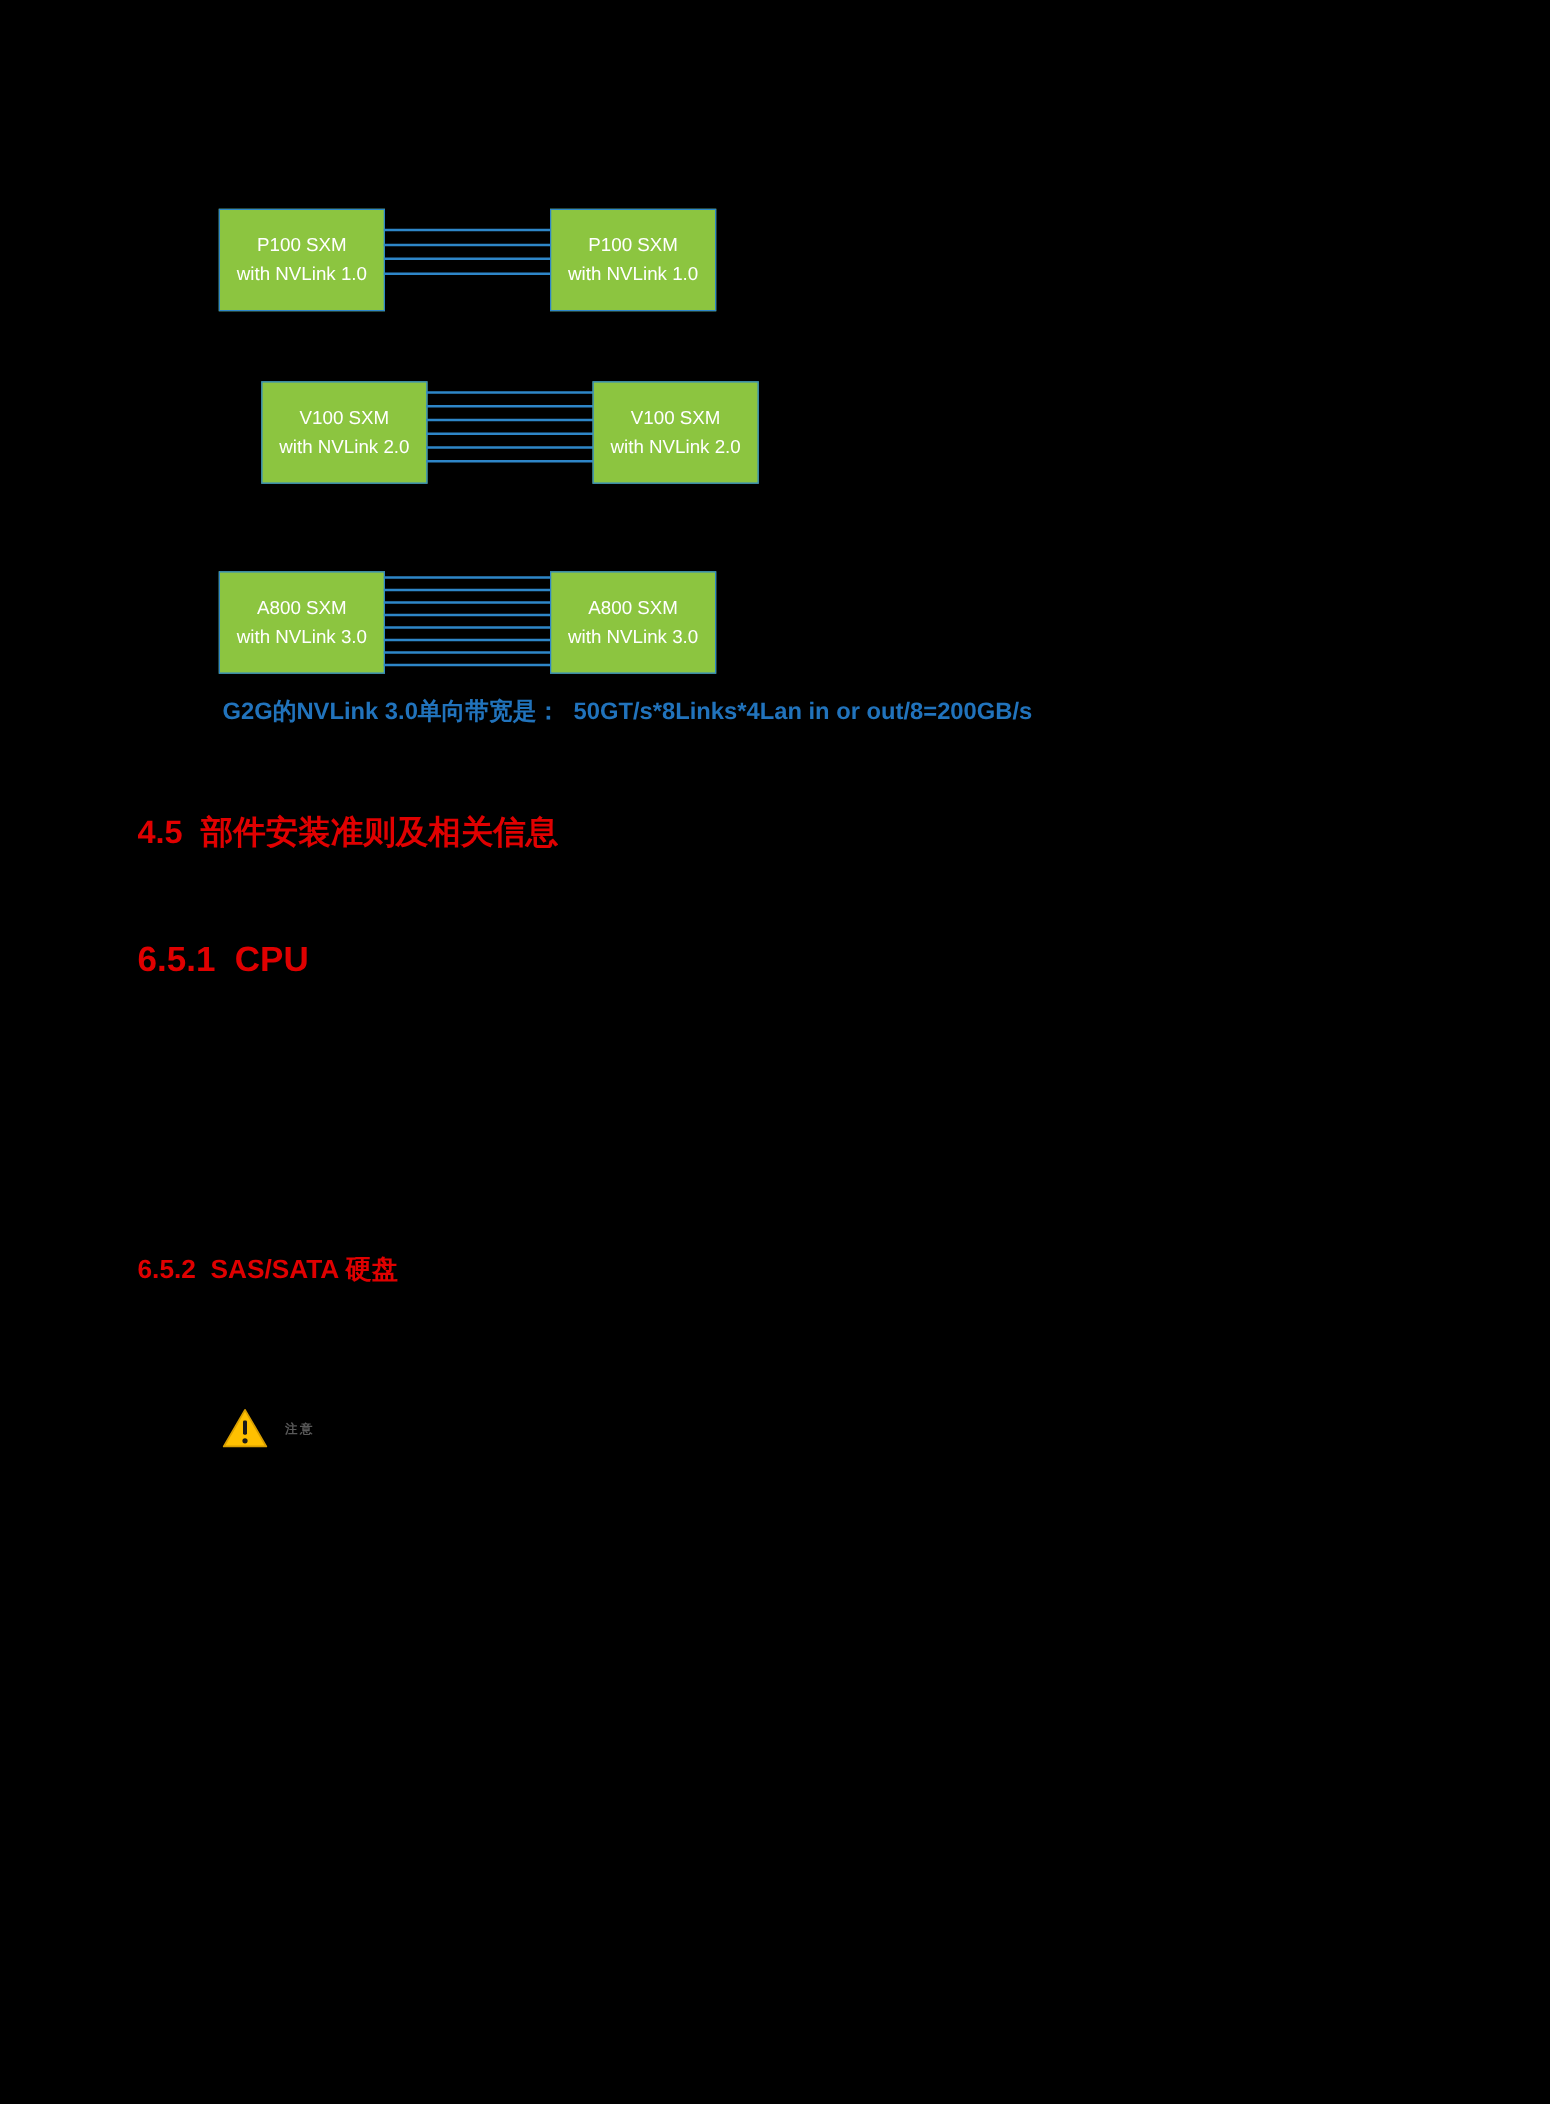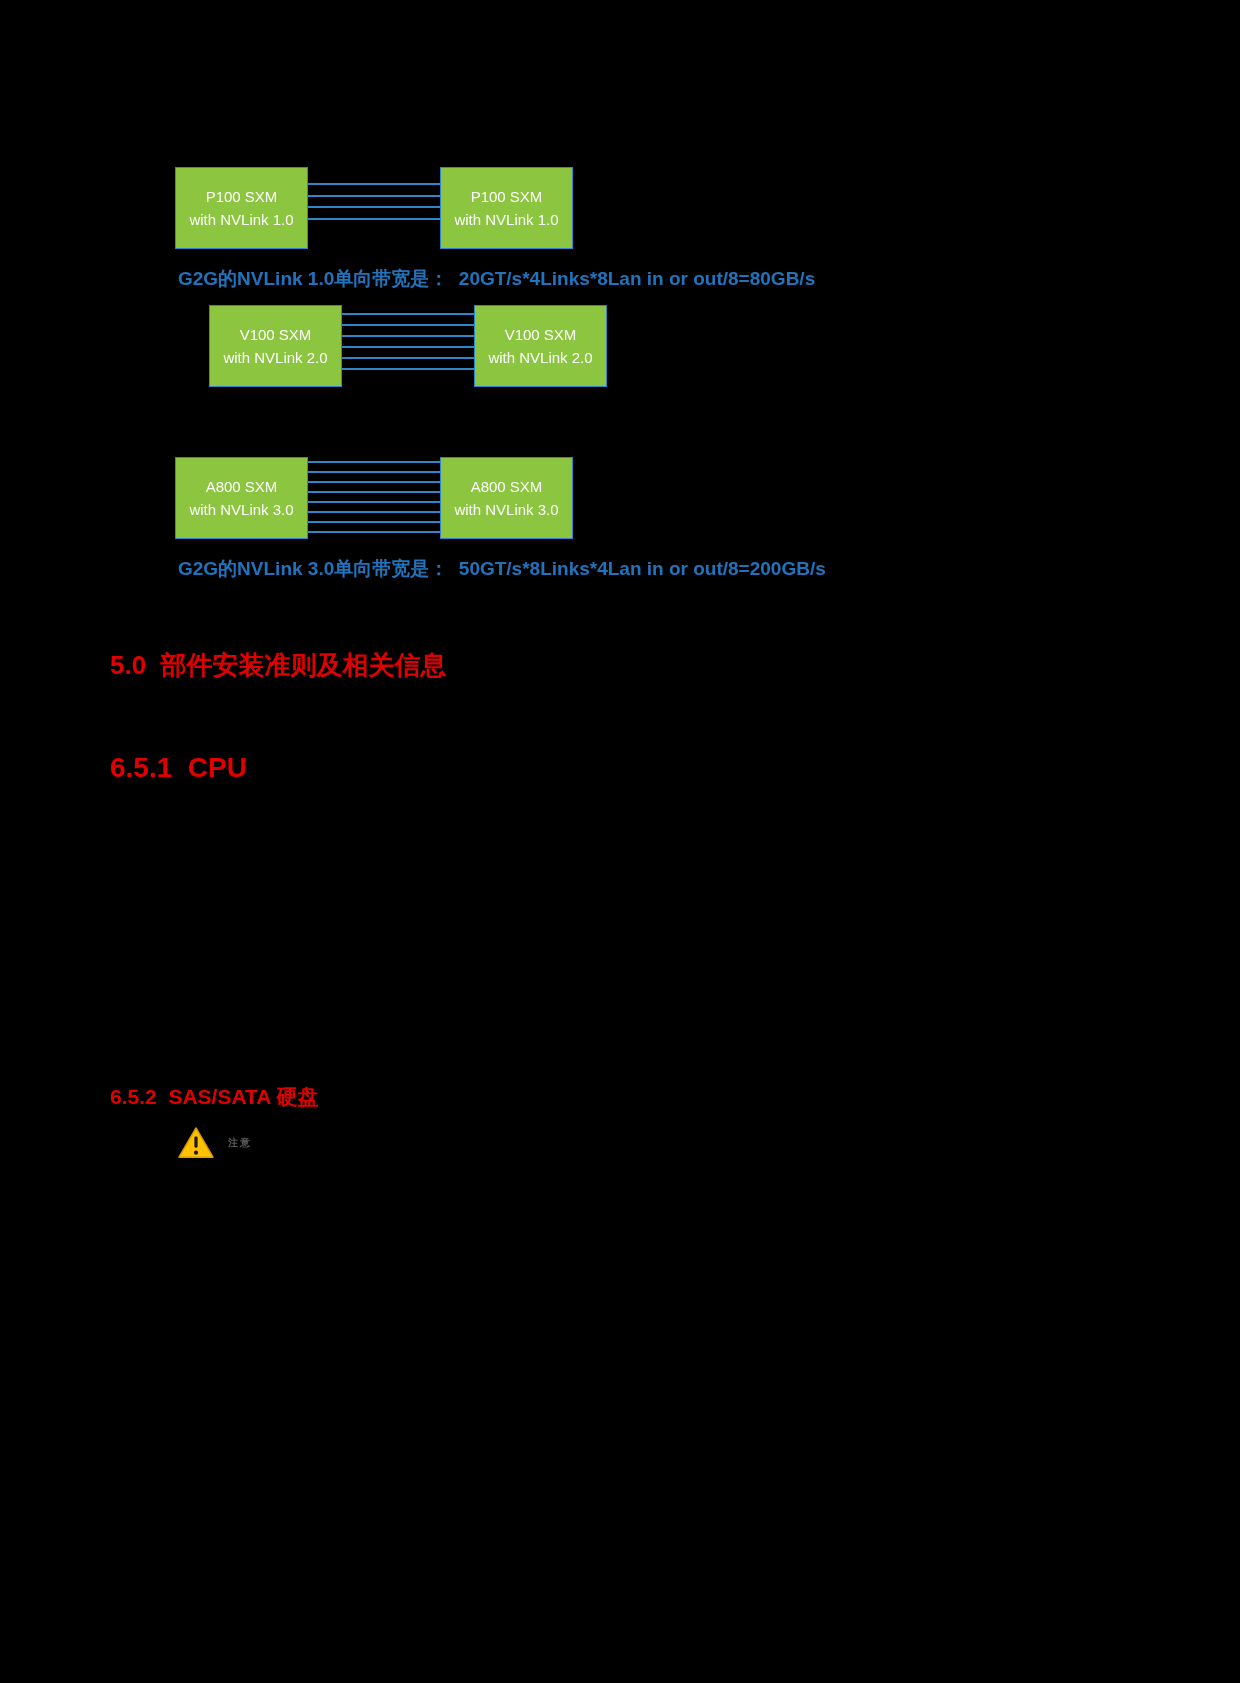--- a/index.html
+++ b/index.html
@@ -70,21 +70,21 @@
     position: absolute;
     left: 110px;
     top: 752px;
     color: var(--heading-red, #E00000);
     font-size: 28px;
     font-weight: bold;
   }
   .h-sub2 {
     position: absolute;
     left: 110px;
-    top: 1083px;
+    top: 1001px;
     color: var(--heading-red, #E00000);
     font-size: 21px;
     font-weight: bold;
   }
   .notice {
     position: absolute;
     left: 177px;
     top: 1126px;
     display: flex;
     align-items: center;
@@ -111,21 +111,20 @@
     <div class="links">
         <div class="nvlink-line"></div>
         <div class="nvlink-line"></div>
         <div class="nvlink-line"></div>
         <div class="nvlink-line"></div>
       </div>
     <div class="gpu-box right">
       <div>P100 SXM</div>
       <div>with NVLink 1.0</div>
     </div>
-    <div class="caption">G2G的NVLink 1.0单向带宽是：  20GT/s*4Links*8Lan in or out/8=80GB/s</div>
   </section>
 
   <section class="diagram row2">
     <div class="gpu-box left">
       <div>V100 SXM</div>
       <div>with NVLink 2.0</div>
     </div>
     <div class="links">
         <div class="nvlink-line"></div>
         <div class="nvlink-line"></div>
@@ -155,21 +154,21 @@
         <div class="nvlink-line"></div>
         <div class="nvlink-line"></div>
       </div>
     <div class="gpu-box right">
       <div>A800 SXM</div>
       <div>with NVLink 3.0</div>
     </div>
     <div class="caption">G2G的NVLink 3.0单向带宽是：  50GT/s*8Links*4Lan in or out/8=200GB/s</div>
   </section>
 
-  <h2 class="h-main">5.0  部件安装准则及相关信息</h2>
+  <h2 class="h-main">4.5  部件安装准则及相关信息</h2>
   <h3 class="h-sub1">6.5.1  CPU</h3>
   <h3 class="h-sub2">6.5.2  SAS/SATA 硬盘</h3>
 
   <div class="notice">
     <span class="icon">
       <svg viewBox="0 0 40 36" width="38" height="34" aria-hidden="true">
         <path d="M20 2 L38 33 L2 33 Z" fill="#FFC000" stroke="#D89E00" stroke-width="1.5" stroke-linejoin="round"></path>
         <rect x="18.3" y="11" width="3.4" height="12" rx="1.2" fill="#1a1a1a"></rect>
         <circle cx="20" cy="28.2" r="2.2" fill="#1a1a1a"></circle>
       </svg>

